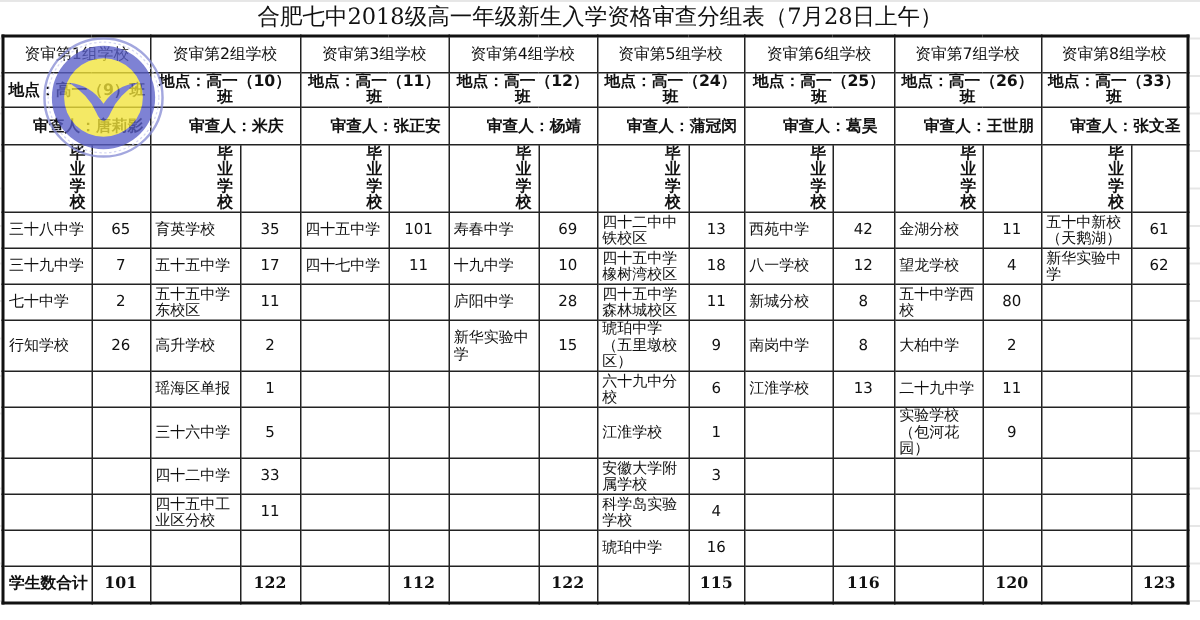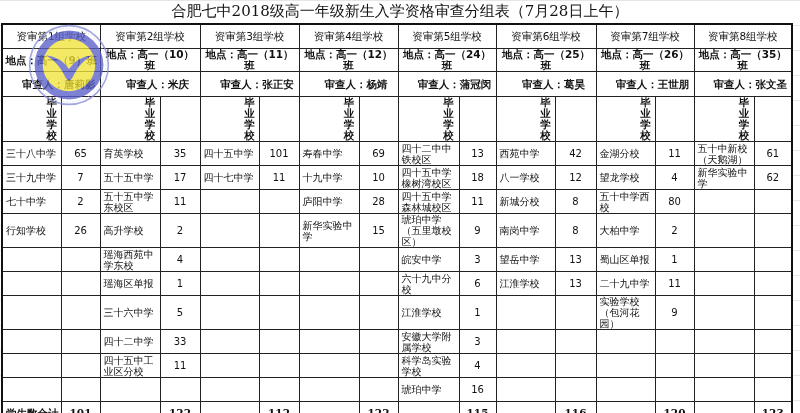--- a/index.html
+++ b/index.html
@@ -67,21 +67,21 @@
         <td colspan="2">资审第8组学校</td>
       </tr>
       <tr class="loc">
         <td colspan="2">地点：高一（9）班</td>
         <td colspan="2">地点：高一（10）班</td>
         <td colspan="2">地点：高一（11）班</td>
         <td colspan="2">地点：高一（12）班</td>
         <td colspan="2">地点：高一（24）班</td>
         <td colspan="2">地点：高一（25）班</td>
         <td colspan="2">地点：高一（26）班</td>
-        <td colspan="2">地点：高一（35）班</td>
+        <td colspan="2">地点：高一（33）班</td>
       </tr>
       <tr class="rev">
         <td colspan="2">审查人：唐莉影</td>
         <td colspan="2">审查人：米庆</td>
         <td colspan="2">审查人：张正安</td>
         <td colspan="2">审查人：杨靖</td>
         <td colspan="2">审查人：蒲冠闵</td>
         <td colspan="2">审查人：葛昊</td>
         <td colspan="2">审查人：王世朋</td>
         <td colspan="2">审查人：张文圣</td>
@@ -172,38 +172,20 @@
         <td class="school">南岗中学</td>
         <td>8</td>
         <td class="school">大柏中学</td>
         <td>2</td>
         <td class="school"></td>
         <td></td>
       </tr>
       <tr class="data">
         <td class="school"></td>
         <td></td>
-        <td class="school">瑶海西苑中学东校</td>
-        <td>4</td>
-        <td class="school"></td>
-        <td></td>
-        <td class="school"></td>
-        <td></td>
-        <td class="school">皖安中学</td>
-        <td>3</td>
-        <td class="school">望岳中学</td>
-        <td>13</td>
-        <td class="school">蜀山区单报</td>
-        <td>1</td>
-        <td class="school"></td>
-        <td></td>
-      </tr>
-      <tr class="data">
-        <td class="school"></td>
-        <td></td>
         <td class="school">瑶海区单报</td>
         <td>1</td>
         <td class="school"></td>
         <td></td>
         <td class="school"></td>
         <td></td>
         <td class="school">六十九中分校</td>
         <td>6</td>
         <td class="school">江淮学校</td>
         <td>13</td>

